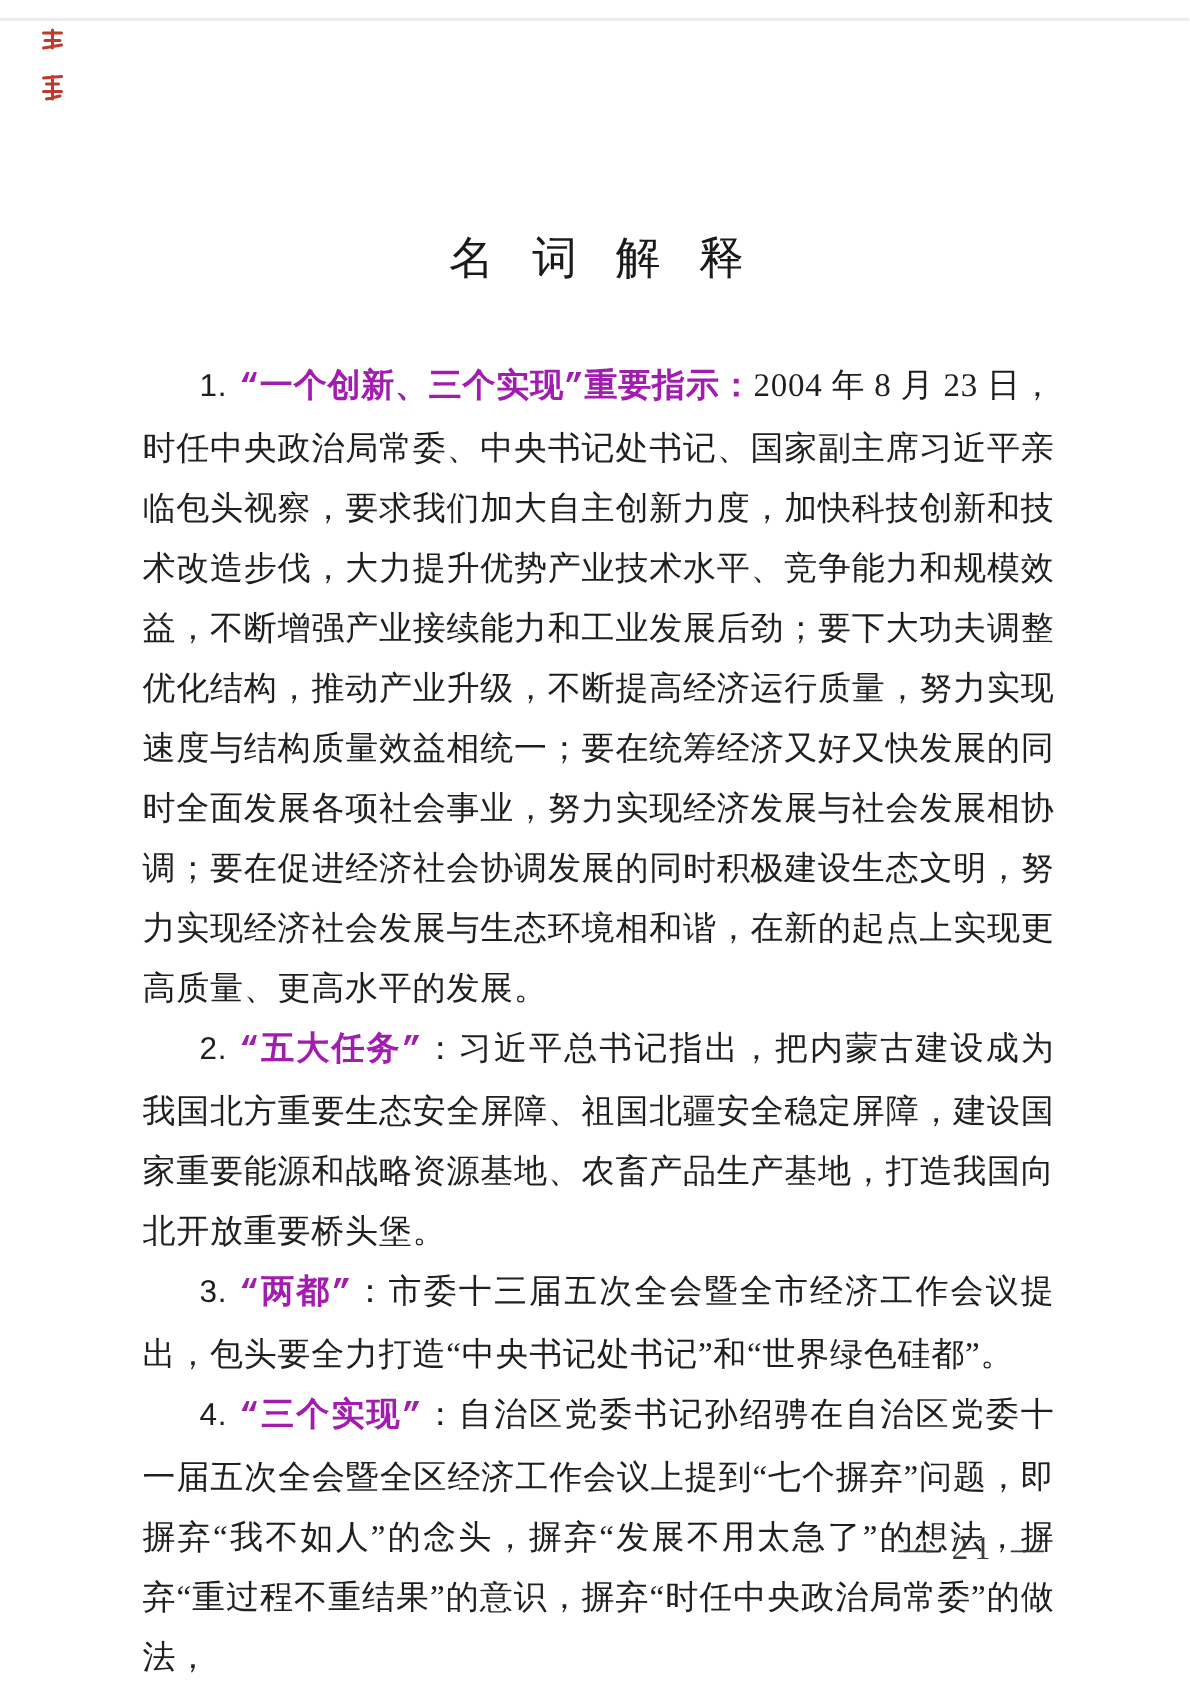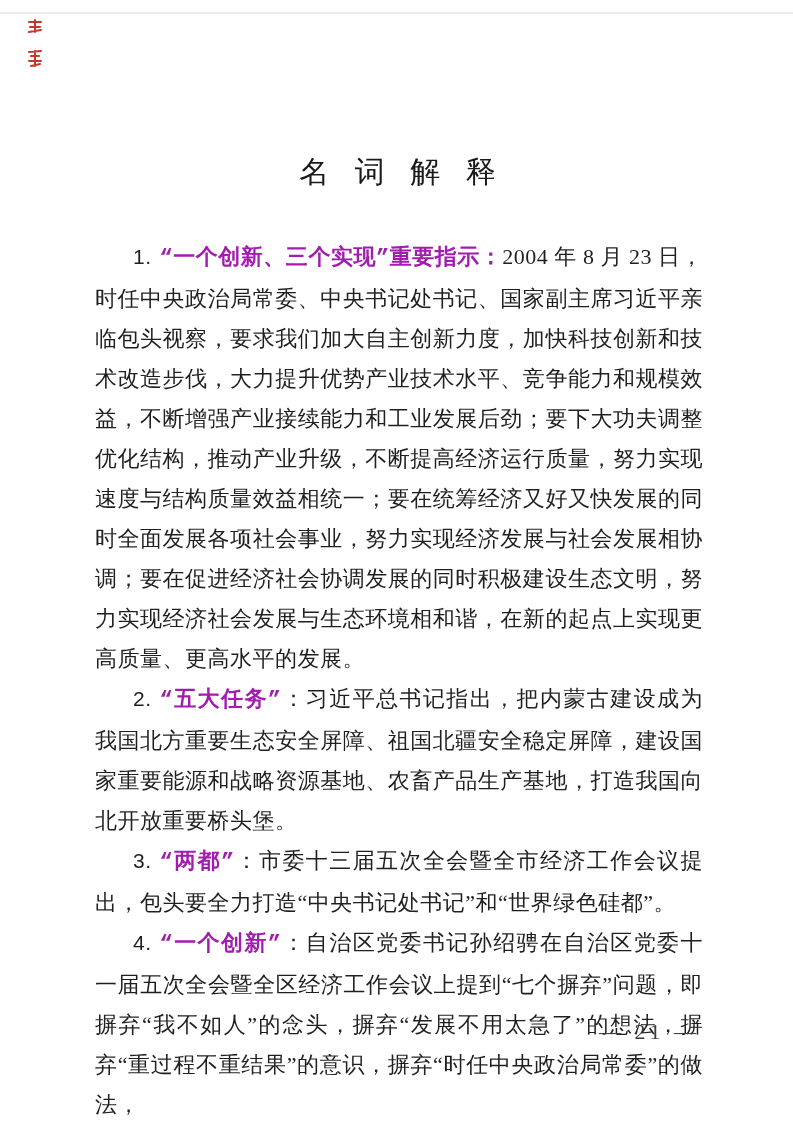--- a/index.html
+++ b/index.html
@@ -84,21 +84,21 @@
   <h1 class="doc-title">名 词 解 释</h1>
 
   <div class="content">
 
     <p><span class="num">1.</span><span class="term">“一个创新、三个实现”重要指示：</span><span class="body-text">2004 年 8 月 23 日，时任中央政治局常委、中央书记处书记、国家副主席习近平亲临包头视察，要求我们加大自主创新力度，加快科技创新和技术改造步伐，大力提升优势产业技术水平、竞争能力和规模效益，不断增强产业接续能力和工业发展后劲；要下大功夫调整优化结构，推动产业升级，不断提高经济运行质量，努力实现速度与结构质量效益相统一；要在统筹经济又好又快发展的同时全面发展各项社会事业，努力实现经济发展与社会发展相协调；要在促进经济社会协调发展的同时积极建设生态文明，努力实现经济社会发展与生态环境相和谐，在新的起点上实现更高质量、更高水平的发展。</span></p>
 
     <p><span class="num">2.</span><span class="term">“五大任务”</span><span class="body-text">：习近平总书记指出，把内蒙古建设成为我国北方重要生态安全屏障、祖国北疆安全稳定屏障，建设国家重要能源和战略资源基地、农畜产品生产基地，打造我国向北开放重要桥头堡。</span></p>
 
     <p><span class="num">3.</span><span class="term">“两都”</span><span class="body-text">：市委十三届五次全会暨全市经济工作会议提出，包头要全力打造“中央书记处书记”和“世界绿色硅都”。</span></p>
 
-    <p><span class="num">4.</span><span class="term">“一个创新”</span><span class="body-text">：自治区党委书记孙绍骋在自治区党委十一届五次全会暨全区经济工作会议上提到“七个摒弃”问题，即摒弃“我不如人”的念头，摒弃“发展不用太急了”的想法，摒弃“重过程不重结果”的意识，摒弃“时任中央政治局常委”的做法，</span></p>
+    <p><span class="num">4.</span><span class="term">“三个实现”</span><span class="body-text">：自治区党委书记孙绍骋在自治区党委十一届五次全会暨全区经济工作会议上提到“七个摒弃”问题，即摒弃“我不如人”的念头，摒弃“发展不用太急了”的想法，摒弃“重过程不重结果”的意识，摒弃“时任中央政治局常委”的做法，</span></p>
 
   </div>
 
   <div class="page-footer">
     <span>— 21 —</span>
   </div>
 
 </div>
 
 </body></html>

